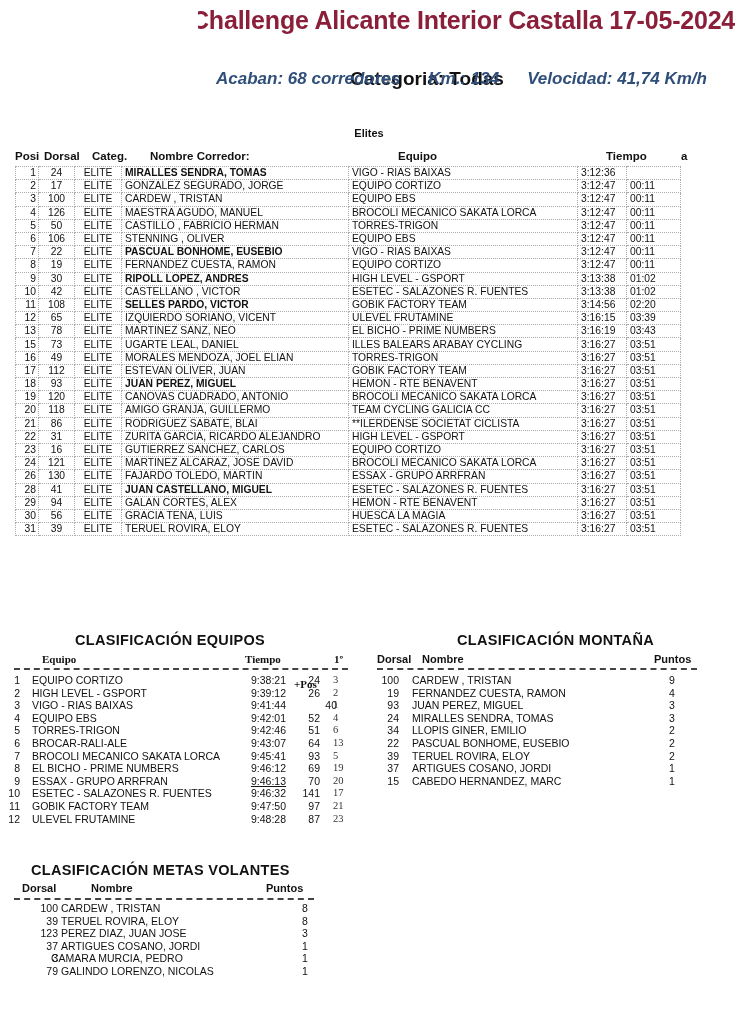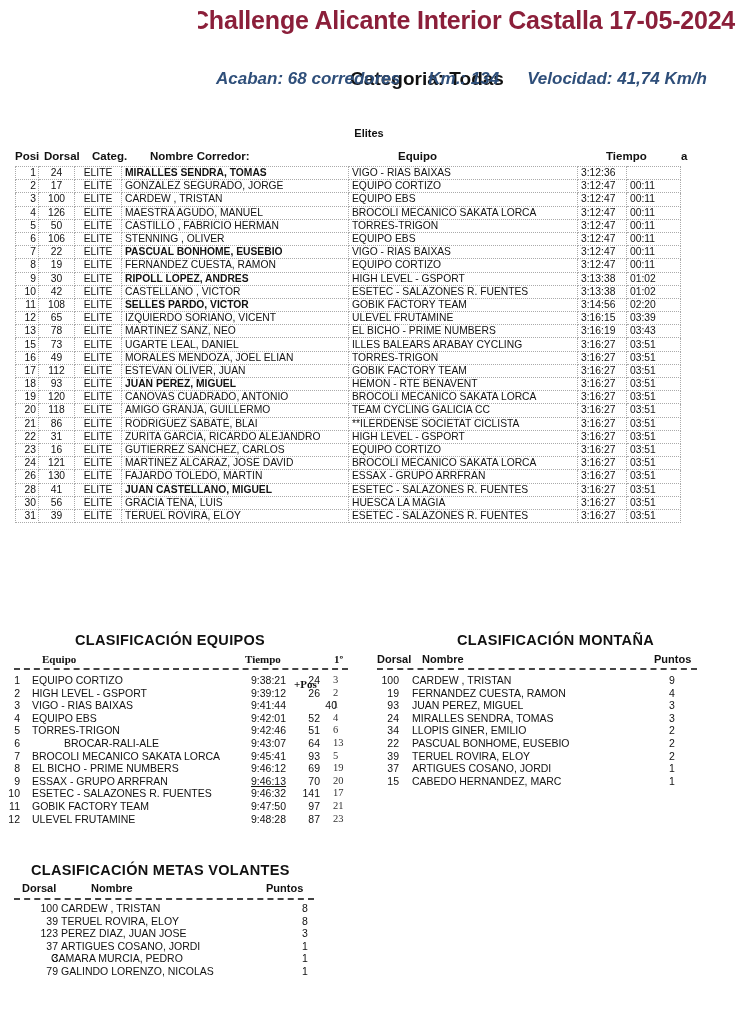--- a/index.html
+++ b/index.html
@@ -274,20 +274,29 @@
       <tr class="bold">
         <td class="posi">28</td>
         <td class="dorsal">41</td>
         <td class="categ">ELITE</td>
         <td class="name">JUAN CASTELLANO, MIGUEL</td>
         <td class="team">ESETEC - SALAZONES R. FUENTES</td>
         <td class="time">3:16:27</td>
         <td class="gap">03:51</td>
       </tr>
       <tr>
+        <td class="posi">29</td>
+        <td class="dorsal">94</td>
+        <td class="categ">ELITE</td>
+        <td class="name">GALAN CORTES, ALEX</td>
+        <td class="team">HEMON - RTE BENAVENT</td>
+        <td class="time">3:16:27</td>
+        <td class="gap">03:51</td>
+      </tr>
+      <tr>
         <td class="posi">30</td>
         <td class="dorsal">56</td>
         <td class="categ">ELITE</td>
         <td class="name">GRACIA TENA, LUIS</td>
         <td class="team">HUESCA LA MAGIA</td>
         <td class="time">3:16:27</td>
         <td class="gap">03:51</td>
       </tr>
       <tr>
         <td class="posi">31</td>
@@ -338,21 +347,21 @@
     </div>
     <div class="row">
       <span style="right:340px;text-align:right;">5</span>
       <span style="left:32px;">TORRES-TRIGON</span>
       <span style="left:251px;">9:42:46</span>
       <span style="right:40px;">51</span>
       <span style="left:333px;" class="serif-num">6</span>
     </div>
     <div class="row">
       <span style="right:340px;text-align:right;">6</span>
-      <span style="left:32px;margin-left:32px;">BROCAR-RALI-ALE</span>
+      <span style="left:32px;">BROCAR-RALI-ALE</span>
       <span style="left:251px;">9:43:07</span>
       <span style="right:40px;">64</span>
       <span style="left:333px;" class="serif-num">13</span>
     </div>
     <div class="row">
       <span style="right:340px;text-align:right;">7</span>
       <span style="left:32px;">BROCOLI MECANICO SAKATA LORCA</span>
       <span style="left:251px;">9:45:41</span>
       <span style="right:40px;">93</span>
       <span style="left:333px;" class="serif-num">5</span>

